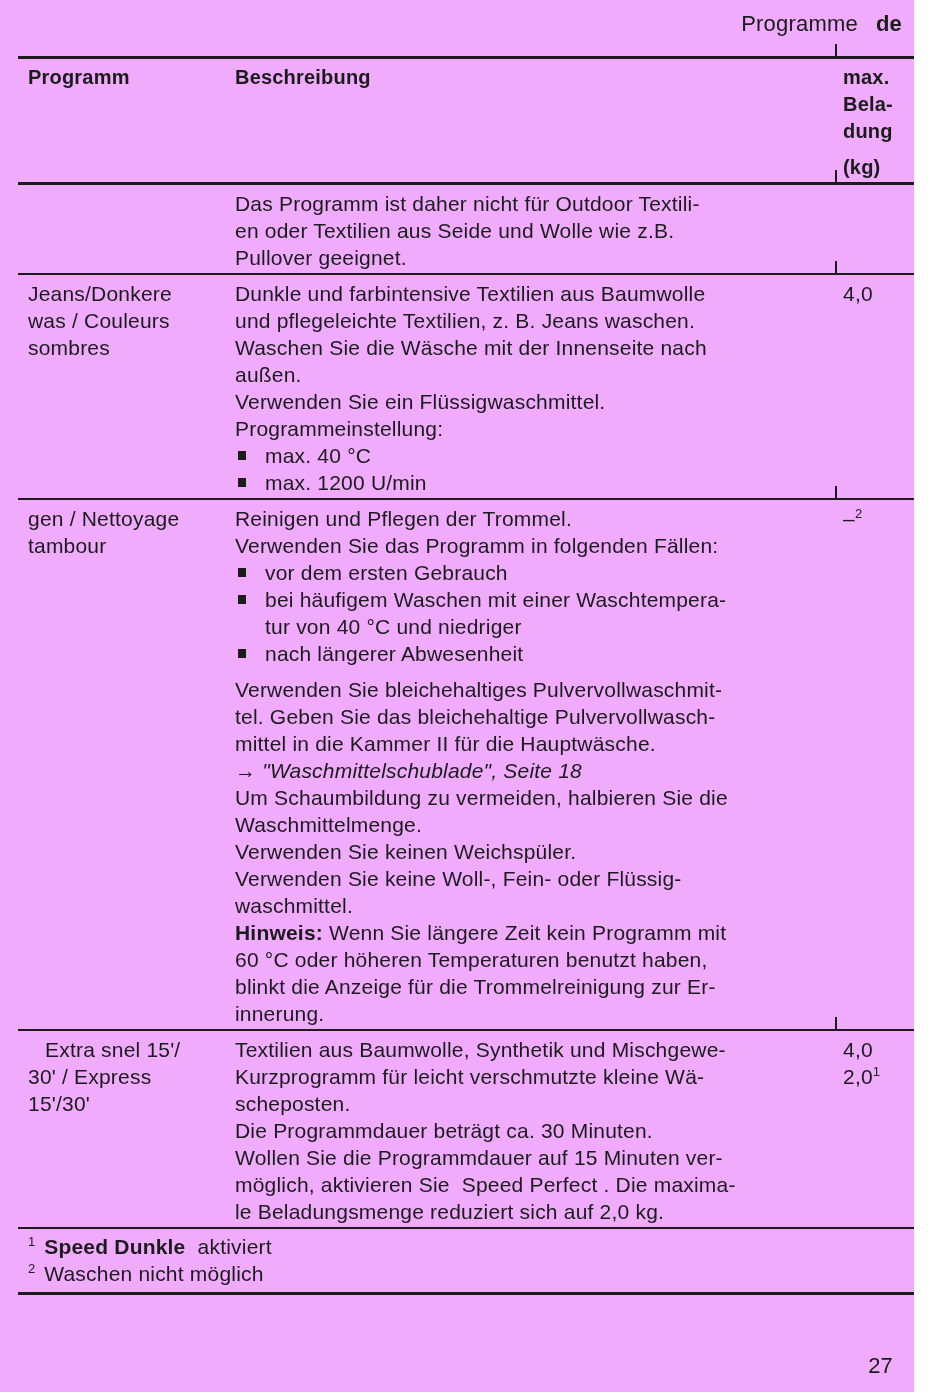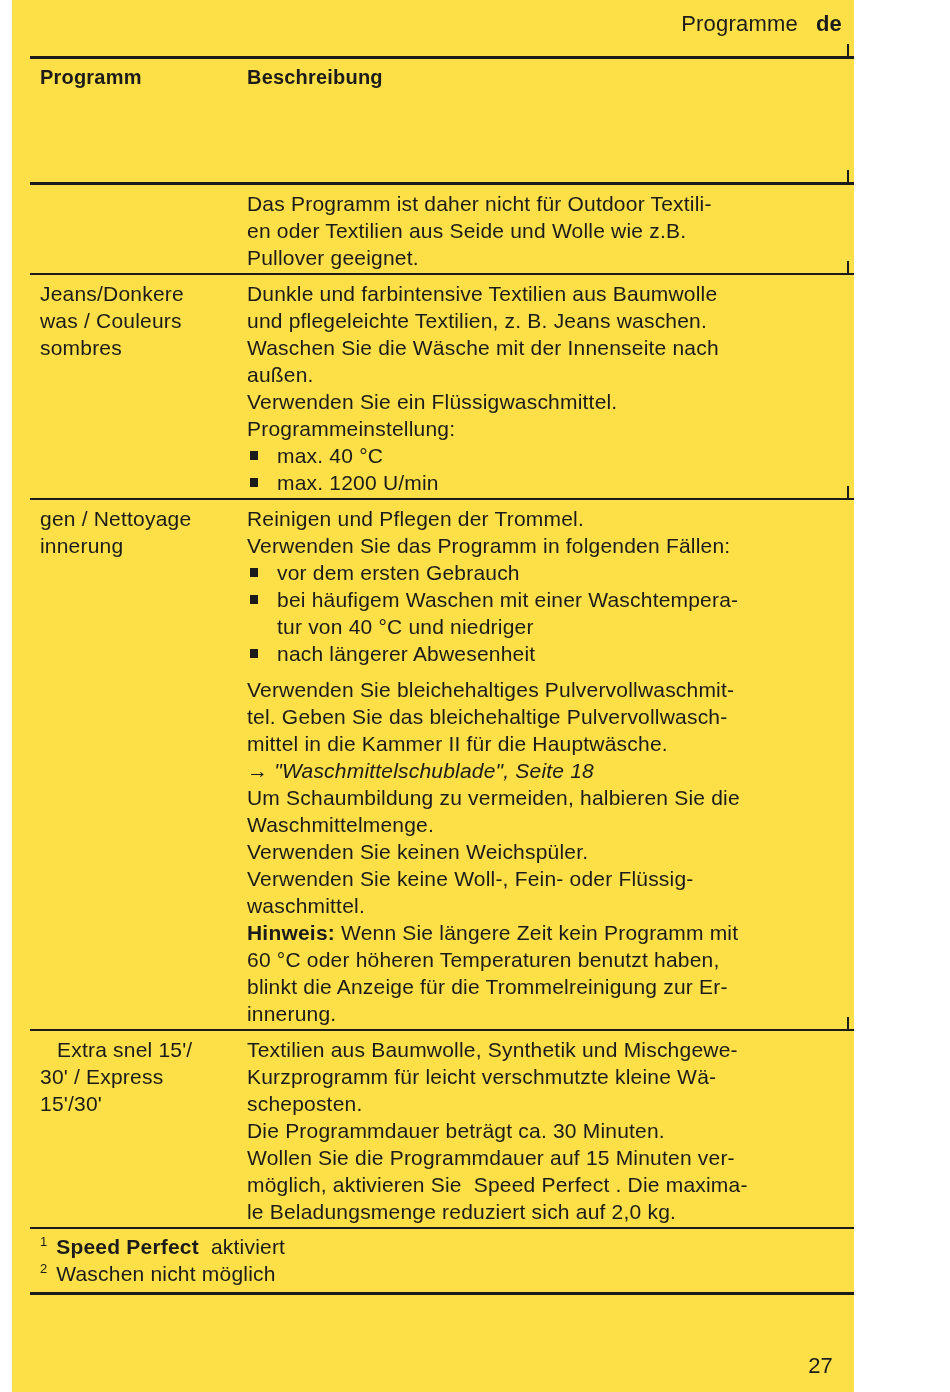--- a/index.html
+++ b/index.html
@@ -1,26 +1,25 @@
 <!DOCTYPE html>
 <html><head>
 <meta charset="utf-8">
 <style>
   * { margin:0; padding:0; box-sizing:border-box; }
   html,body { background:#ffffff; }
   .page {
     position:relative;
-    width:842px; height:1392px;
-    background:#fde047;
+    width:914px; height:1392px;
+    background:#f0abfc;
     color:#1b1b1b;
     font-family:"Liberation Sans", sans-serif;
     font-size:21px;
     letter-spacing:0.2px;
     overflow:hidden;
-    margin-left:12px;
   }
   
   .running-header {
     height:56px;
     padding:10px 12px 0 0;
     text-align:right;
     font-size:22px;
     line-height:27px;
   }
   .running-header .lang { font-weight:bold; margin-left:18px; }
@@ -131,21 +130,21 @@
           <div class="cell c3">
             <div class="line">4,0</div>
           </div>
         </div>
         <div class="rule">
           <span class="tick"></span>
         </div>
         <div class="row">
           <div class="cell c1">
             <div class="line">gen / Nettoyage</div>
-            <div class="line">innerung</div>
+            <div class="line">tambour</div>
           </div>
           <div class="cell c2">
             <div class="line">Reinigen und Pflegen der Trommel.</div>
             <div class="line">Verwenden Sie das Programm in folgenden Fällen:</div>
             <div class="line bul"><span class="sq"></span>vor dem ersten Gebrauch</div>
             <div class="line bul"><span class="sq"></span>bei häufigem Waschen mit einer Waschtempera-</div>
             <div class="line hang">tur von 40 °C und niedriger</div>
             <div class="line bul"><span class="sq"></span>nach längerer Abwesenheit</div>
             <div class="line gap">Verwenden Sie bleichehaltiges Pulvervollwaschmit-</div>
             <div class="line">tel. Geben Sie das bleichehaltige Pulvervollwasch-</div>
@@ -185,20 +184,20 @@
           </div>
           <div class="cell c3">
             <div class="line">4,0</div>
             <div class="line">2,0<sup class="marker">1</sup></div>
           </div>
         </div>
       </div>
 
     <div class="rule"></div>
     <div class="footnotes" id="footnotes">
-        <div class="footnote"><sup class="marker">1</sup><b>Speed Perfect</b>  aktiviert</div>
+        <div class="footnote"><sup class="marker">1</sup><b>Speed Dunkle</b>  aktiviert</div>
         <div class="footnote"><sup class="marker">2</sup>Waschen nicht möglich</div>
       </div>
     <div class="rule thick"></div>
   </div>
 
   <div class="page-number">27</div>
 </div>
 
 </body></html>

